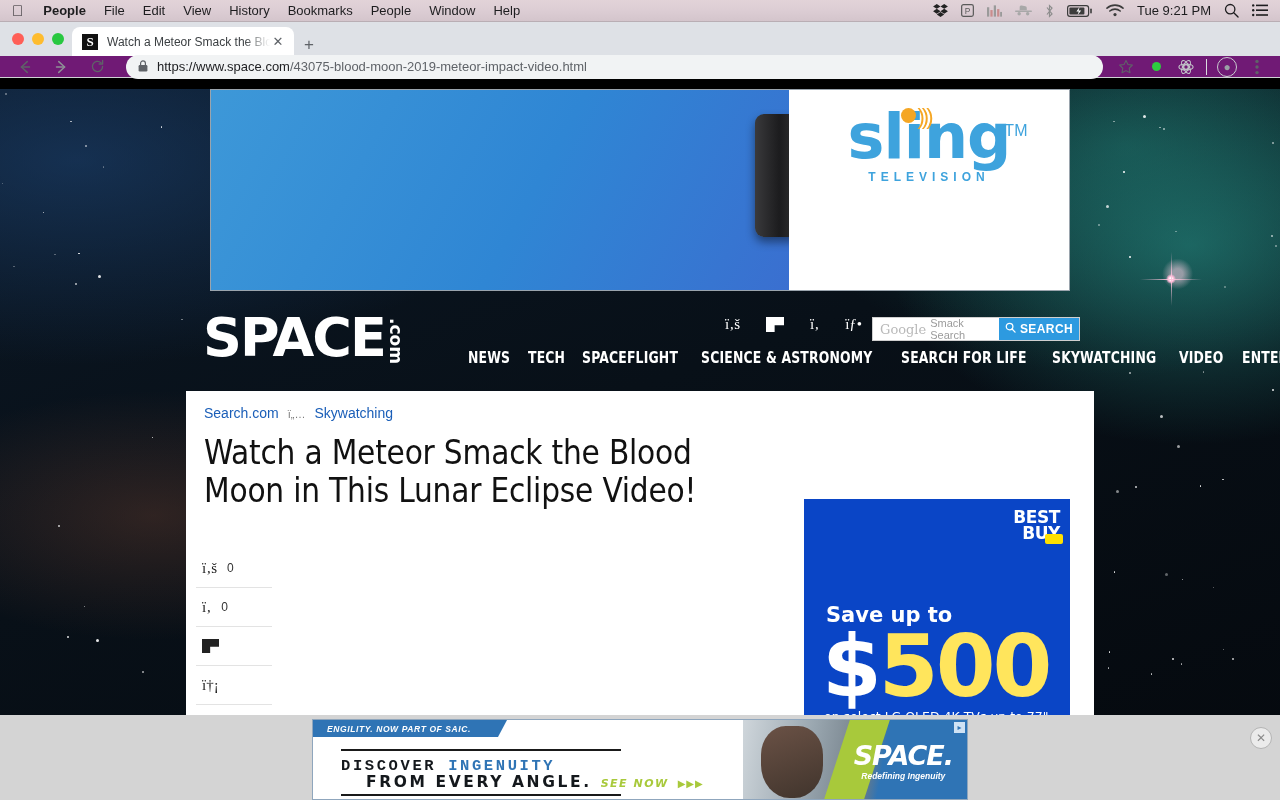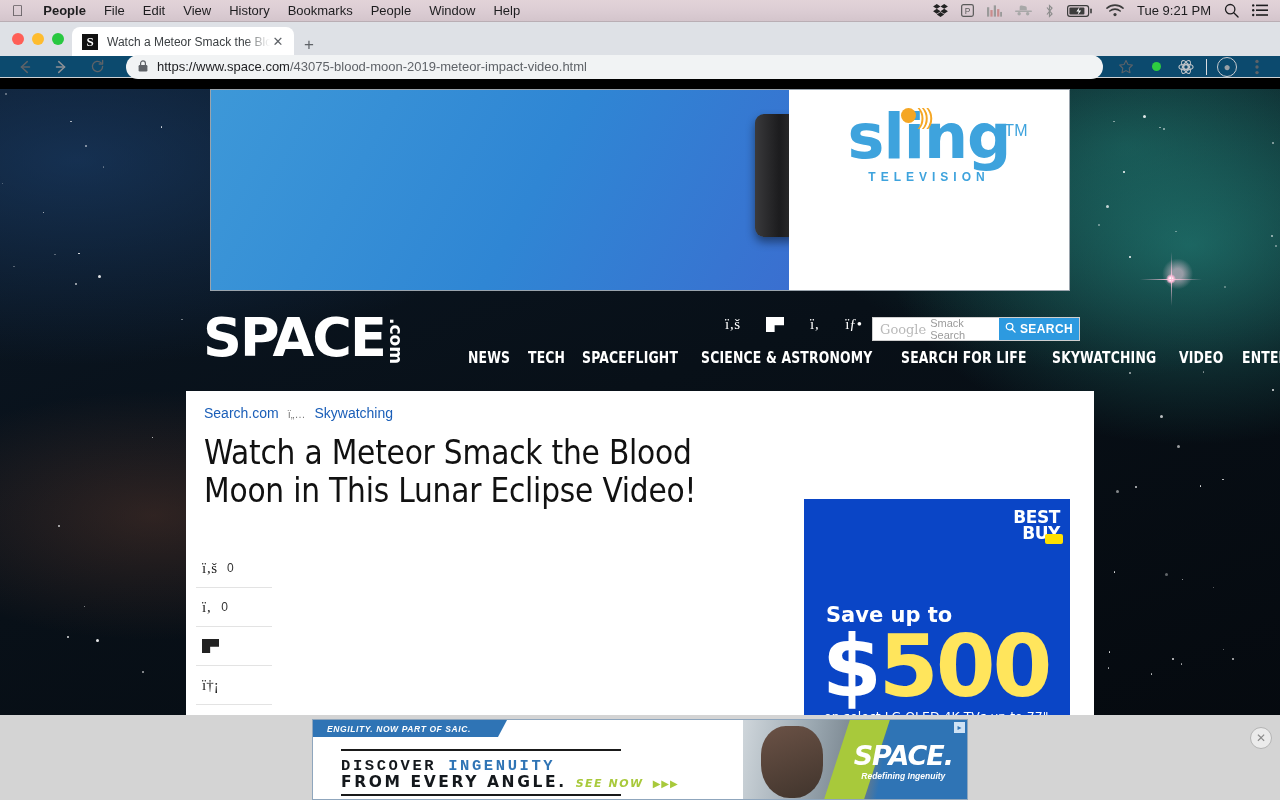--- a/index.html
+++ b/index.html
@@ -63,21 +63,21 @@
   #tab .tabclose { width: 16px; font-size: 13px; color: #5f6368; text-align: center; flex: none; }
   #newtab {
     position: absolute; left: 298px; top: 12px;
     width: 22px; height: 22px; font-size: 17px; color: #5f6368;
     display: flex; align-items: center; justify-content: center;
   }
 
   #toolbar {
     position: absolute; top: 56px; left: 0;
     width: 1280px; height: 22px;
-    background: #0c4a6e;
+    background: #701a75;
     display: flex; align-items: center;
     border-bottom: 1px solid #cfd2d5;
   }
   #toolbar .navbtn {
     width: 30px; height: 30px; margin-left: 6px;
     display: flex; align-items: center; justify-content: center;
     color: #5f6368; font-size: 16px;
   }
   #toolbar .navbtn.first { margin-left: 10px; }
   #omnibox {
@@ -331,21 +331,21 @@
   }
   #saicad .rule { position: absolute; left: 28px; width: 280px; height: 2px; background: #1a1a1a; }
   #saicad .rule.top { top: 29px; }
   #saicad .rule.bot { top: 74px; }
   #saicad .line1, #saicad .line2 {
     position: absolute; left: 28px;
     font-size: 15.5px; font-weight: bold; letter-spacing: 2.6px;
     font-family: "DejaVu Sans", sans-serif; color: #14181c;
   }
   #saicad .line1 { top: 37px; font-family: Liberation Mono, monospace; }
-  #saicad .line2 { top: 53px; display: flex; align-items: baseline; gap: 9px; }
+  #saicad .line2 { top: 53px; display: flex; align-items: baseline; gap: 9px; margin-left: 25px; }
   #saicad .blue { color: #2f74b5; }
   #saicad .seenow { font-size: 11px; font-style: italic; color: #a8c93b; letter-spacing: 1.5px; }
   #saicad .arrows { color: #a8c93b; font-size: 10px; letter-spacing: 1px; }
   #saicad .photo {
     flex: 1; position: relative;
     background: linear-gradient(100deg, #cfd6db 0%, #9aa7b0 30%, #6f7b85 55%, #2f74b5 62%, #2f74b5 100%);
   }
   #saicad .photo .chevron {
     position: absolute; left: 42%; top: 0; width: 40px; height: 100%;
     background: #a8c93b; transform: skewX(-18deg);

